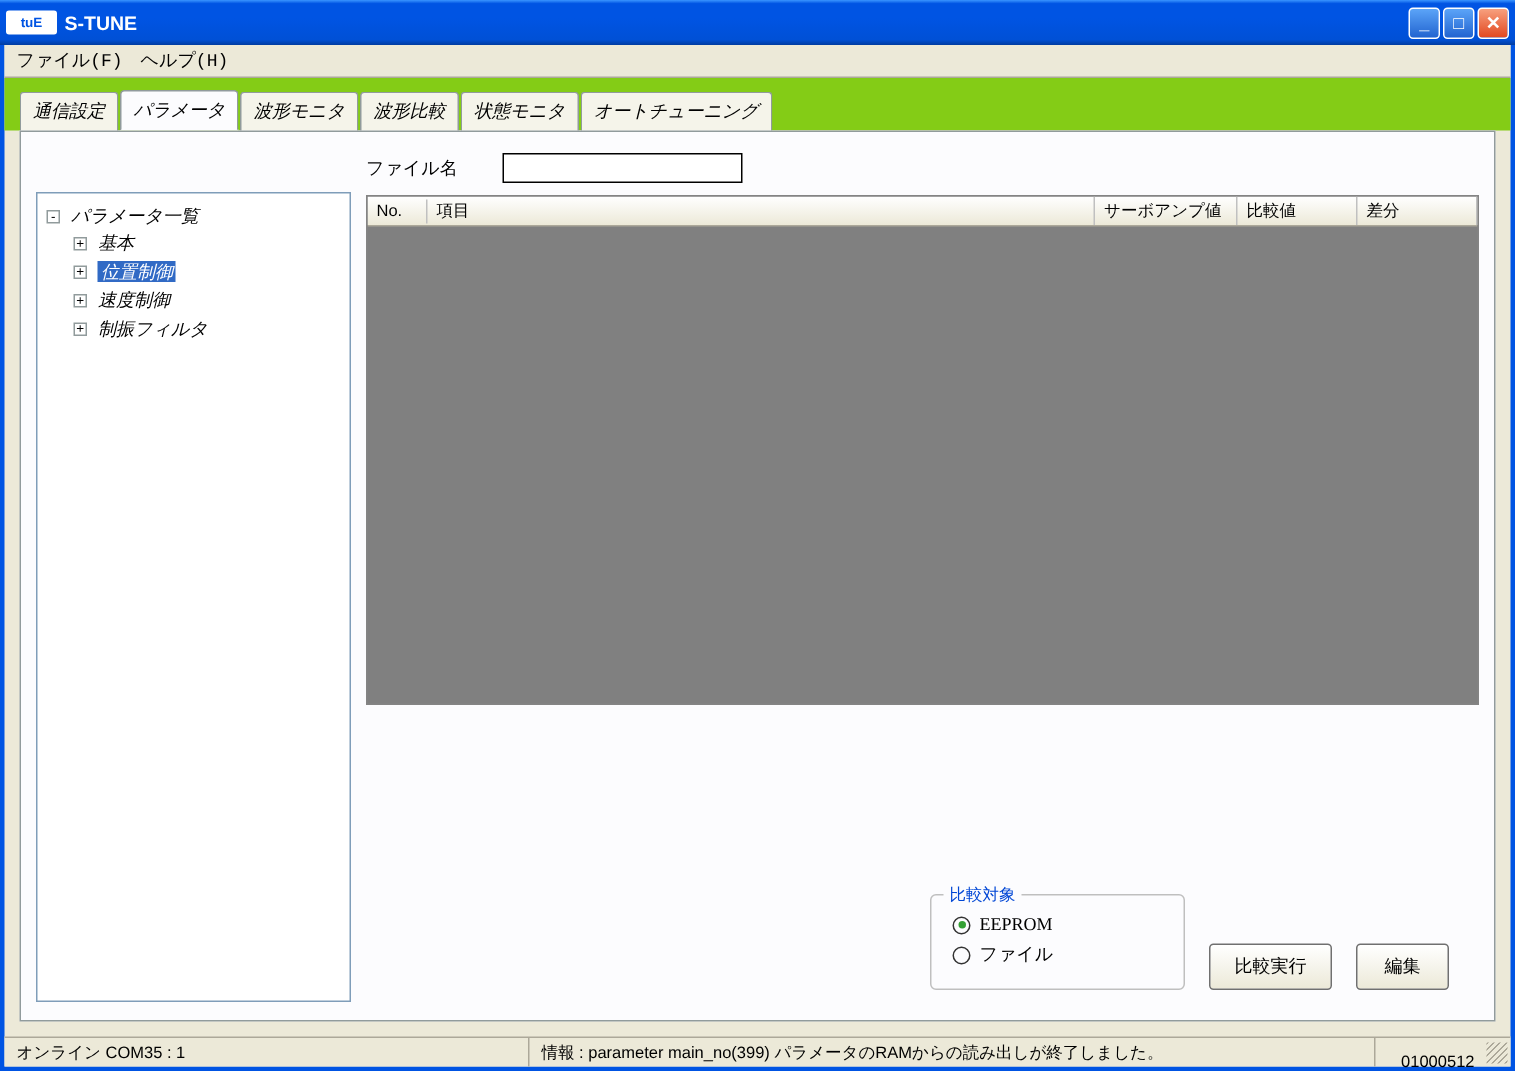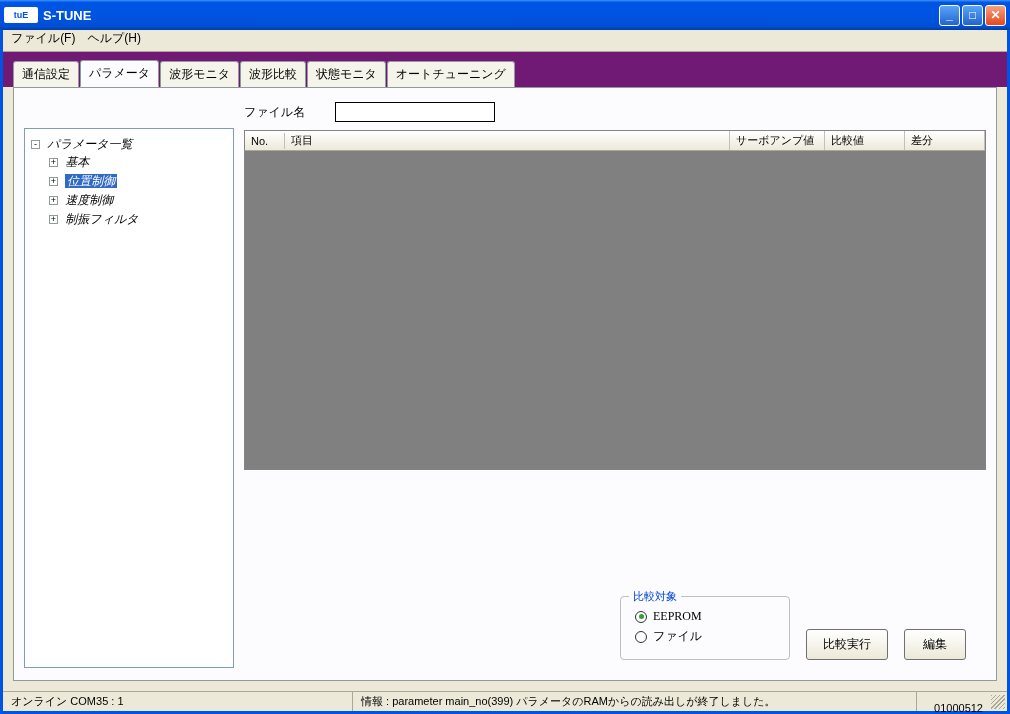--- a/index.html
+++ b/index.html
@@ -48,29 +48,31 @@
       font-weight: bold;
       font-size: 12px;
     }
     .win-btn.min, .win-btn.max { background: linear-gradient(to bottom, #5ba4f8, #2264d0); }
     .win-btn.close { background: linear-gradient(to bottom, #f7a07e, #e24820); }
     .menubar {
       height: 22px;
       background: #ece9d8;
       border-bottom: 1px solid #aca899;
       display: flex;
-      align-items: flex-start;
+      align-items: center;
       padding: 0 8px;
       gap: 12px;
+      font-family: Liberation Mono, monospace;
     }
     .menubar span { cursor: default; }
     .tab-strip {
       display: flex;
       padding: 8px 10px 0 10px;
-      background: #701a75;
+      background: #84cc16;
+      font-style: italic;
     }
     .tab {
       padding: 4px 8px;
       border: 1px solid #919b9c;
       border-bottom: none;
       background: #f5f4ea;
       margin-right: 1px;
       border-radius: 3px 3px 0 0;
       position: relative;
       top: 1px;

